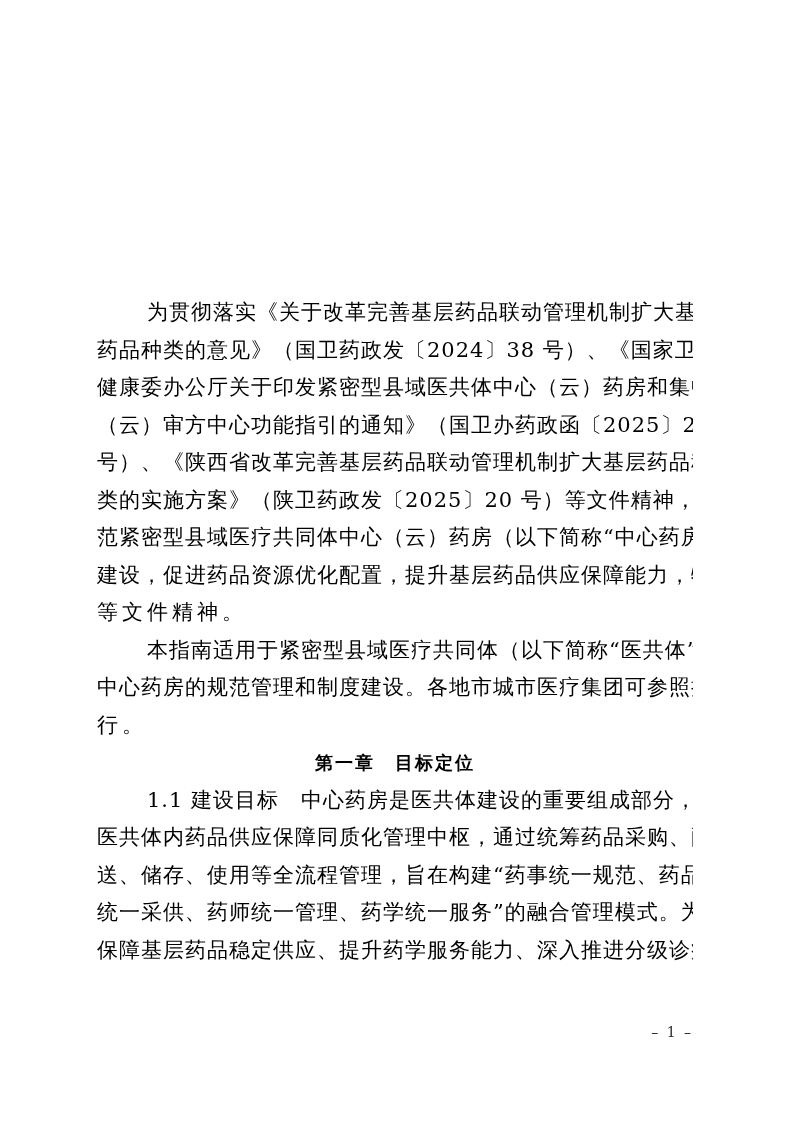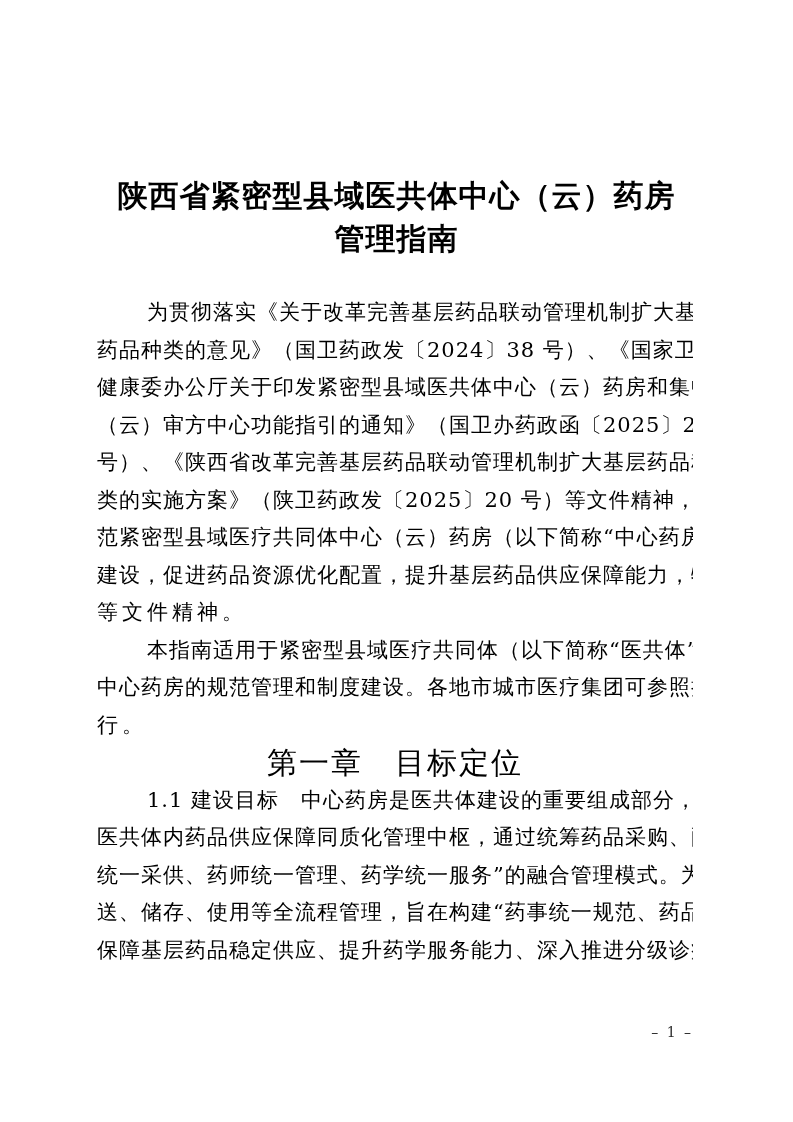--- a/index.html
+++ b/index.html
@@ -52,46 +52,42 @@
   .line.para-end {
     text-align-last: left;
     letter-spacing: 4px;
   }
   .chapter-heading {
     height: 37.5px;
     line-height: 37.5px;
     text-align: center;
     text-align-last: center;
     font-family: "DejaVu Sans", "Liberation Sans", sans-serif;
-    font-weight: 400;
-    font-size: 30px;
+    font-weight: 700;
+    font-size: 18px;
     letter-spacing: 2px;
     white-space: nowrap;
     overflow: hidden;
   }
   .page-number {
     position: absolute;
     top: 1024px;
     left: 97px;
     width: 596px;
     text-align: right;
     font-size: 14px;
     letter-spacing: 2px;
     color: #2b2b2b;
   }
 </style>
 </head>
 <body>
 
 <div class="page">
 
-  <div class="doc-title">
-    <div>陕西省紧密型县域医共体中心（云）药房</div>
-    <div>管理指南</div>
-  </div>
 
   <div class="body-block">
 
     <div>
       <div class="line indent">为贯彻落实《关于改革完善基层药品联动管理机制扩大基层</div>
       <div class="line">药品种类的意见》（国卫药政发〔2024〕38 号）、《国家卫生</div>
       <div class="line">健康委办公厅关于印发紧密型县域医共体中心（云）药房和集中</div>
       <div class="line">（云）审方中心功能指引的通知》（国卫办药政函〔2025〕293</div>
       <div class="line">号）、《陕西省改革完善基层药品联动管理机制扩大基层药品种</div>
       <div class="line">类的实施方案》（陕卫药政发〔2025〕20 号）等文件精神，规</div>
@@ -104,22 +100,22 @@
       <div class="line indent">本指南适用于紧密型县域医疗共同体（以下简称“医共体”）</div>
       <div class="line">中心药房的规范管理和制度建设。各地市城市医疗集团可参照执</div>
       <div class="line para-end">行。</div>
     </div>
 
     <div class="chapter-heading">第一章　目标定位</div>
 
     <div>
       <div class="line indent">1.1 建设目标　中心药房是医共体建设的重要组成部分，是</div>
       <div class="line">医共体内药品供应保障同质化管理中枢，通过统筹药品采购、配</div>
+      <div class="line">送、储存、使用等全流程管理，旨在构建“药事统一规范、药品</div>
       <div class="line">统一采供、药师统一管理、药学统一服务”的融合管理模式。为</div>
-      <div class="line">送、储存、使用等全流程管理，旨在构建“药事统一规范、药品</div>
       <div class="line">保障基层药品稳定供应、提升药学服务能力、深入推进分级诊疗</div>
     </div>
 
   </div>
 
   <div class="page-number">– 1 –</div>
 
 </div>
 
 </body></html>

